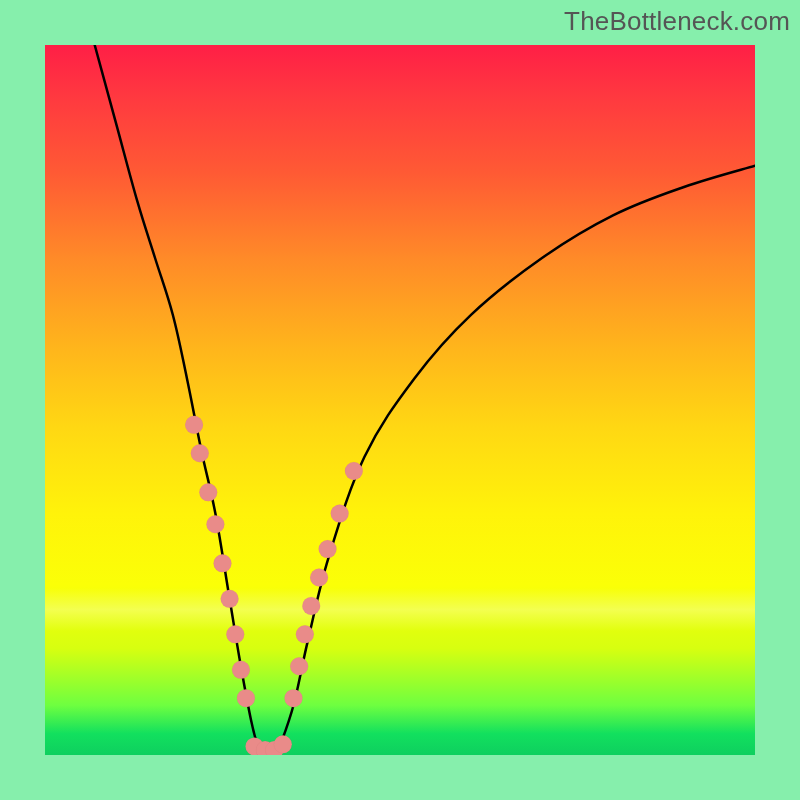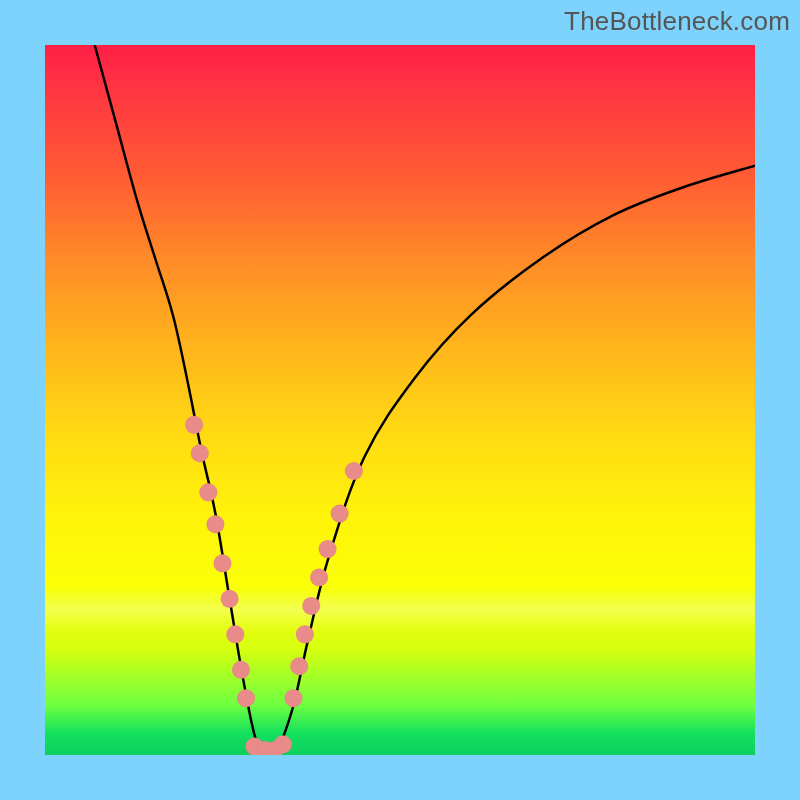--- a/index.html
+++ b/index.html
@@ -7,21 +7,21 @@
     padding: 0;
     width: 800px;
     height: 800px;
     background: #000;
     overflow: hidden;
     font-family: Arial, Helvetica, sans-serif;
   }
   .frame {
     position: absolute;
     inset: 0;
-    background: #7dd3fc;
+    background: #86efac;
   }
   .plot-area {
     position: absolute;
     left: 45px;
     top: 45px;
     width: 710px;
     height: 710px;
     overflow: hidden;
   }
   .gradient {

